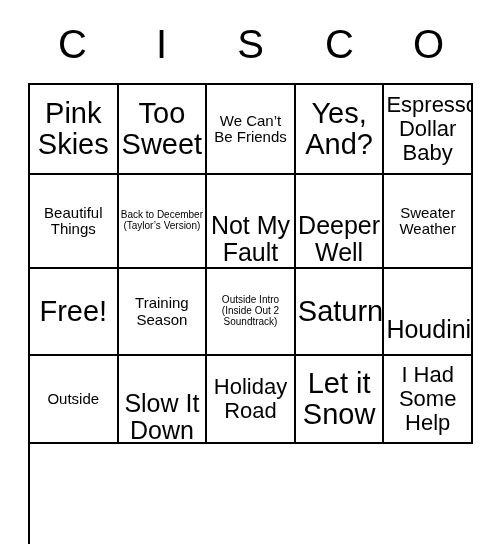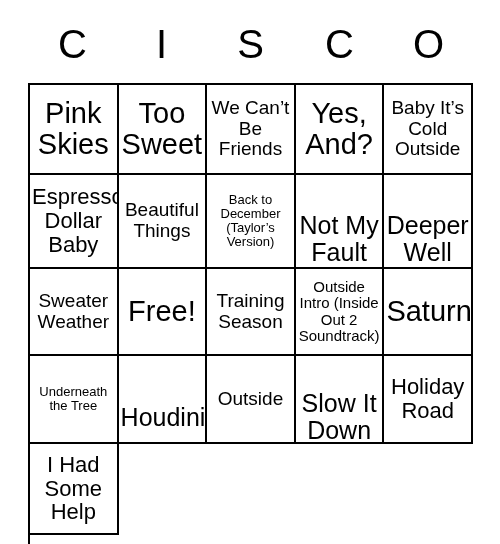--- a/index.html
+++ b/index.html
@@ -75,23 +75,23 @@
     display: block;
     width: 100%;
     line-height: 1.08;
     color: #000000;
   }
 
   
   .fs-xxl span { font-size: 29px; }
   .fs-xl  span { font-size: 25px; margin-top: 36px; }
   .fs-l   span { font-size: 22px; }
-  .fs-m   span { font-size: 19px; text-align: center; }
-  .fs-xs  span { font-size: 13px; }
-  .fs-xxs span { font-size: 15px; }
+  .fs-m   span { font-size: 15px; text-align: center; }
+  .fs-xs  span { font-size: 10px; }
+  .fs-xxs span { font-size: 10px; }
 </style>
 </head>
 <body>
 
 <div class="card">
 
   <div class="header-row">
       <div class="header-letter">C</div>
       <div class="header-letter">I</div>
       <div class="header-letter">S</div>
@@ -104,23 +104,20 @@
         <span>Pink Skies</span>
       </div>
       <div class="cell fs-xxl">
         <span>Too Sweet</span>
       </div>
       <div class="cell fs-m">
         <span>We Can’t Be Friends</span>
       </div>
       <div class="cell fs-xxl">
         <span>Yes, And?</span>
-      </div>
-      <div class="cell fs-m">
-        <span>Baby It’s Cold Outside</span>
       </div>
       <div class="cell fs-l">
         <span>Espresso Dollar Baby</span>
       </div>
       <div class="cell fs-m">
         <span>Beautiful Things</span>
       </div>
       <div class="cell fs-xs">
         <span>Back to December (Taylor’s Version)</span>
       </div>
@@ -138,33 +135,33 @@
       </div>
       <div class="cell fs-m">
         <span>Training Season</span>
       </div>
       <div class="cell fs-xxs">
         <span>Outside Intro (Inside Out 2 Soundtrack)</span>
       </div>
       <div class="cell fs-xxl">
         <span>Saturn</span>
       </div>
-      <div class="cell fs-xs">
-        <span>Underneath the Tree</span>
-      </div>
       <div class="cell fs-xl">
         <span>Houdini</span>
       </div>
       <div class="cell fs-m">
         <span>Outside</span>
       </div>
       <div class="cell fs-xl">
         <span>Slow It Down</span>
       </div>
       <div class="cell fs-l">
         <span>Holiday Road</span>
       </div>
+      <div class="cell fs-xxl">
+        <span>Let it Snow</span>
+      </div>
       <div class="cell fs-l">
         <span>I Had Some Help</span>
       </div>
     </div>
 
 </div>
 
 </body></html>

